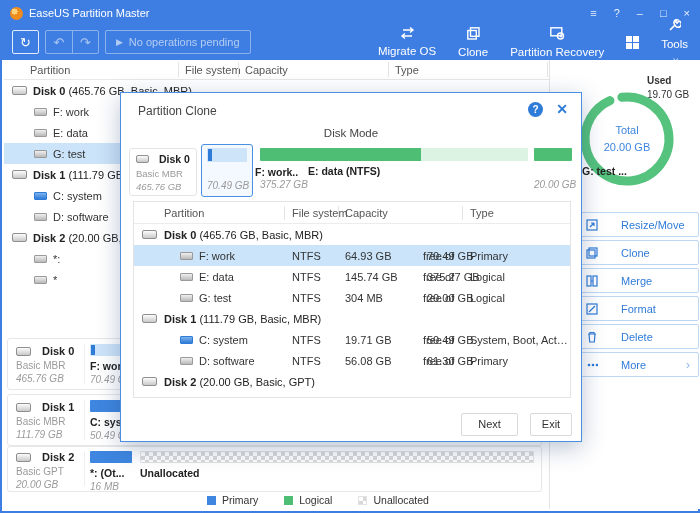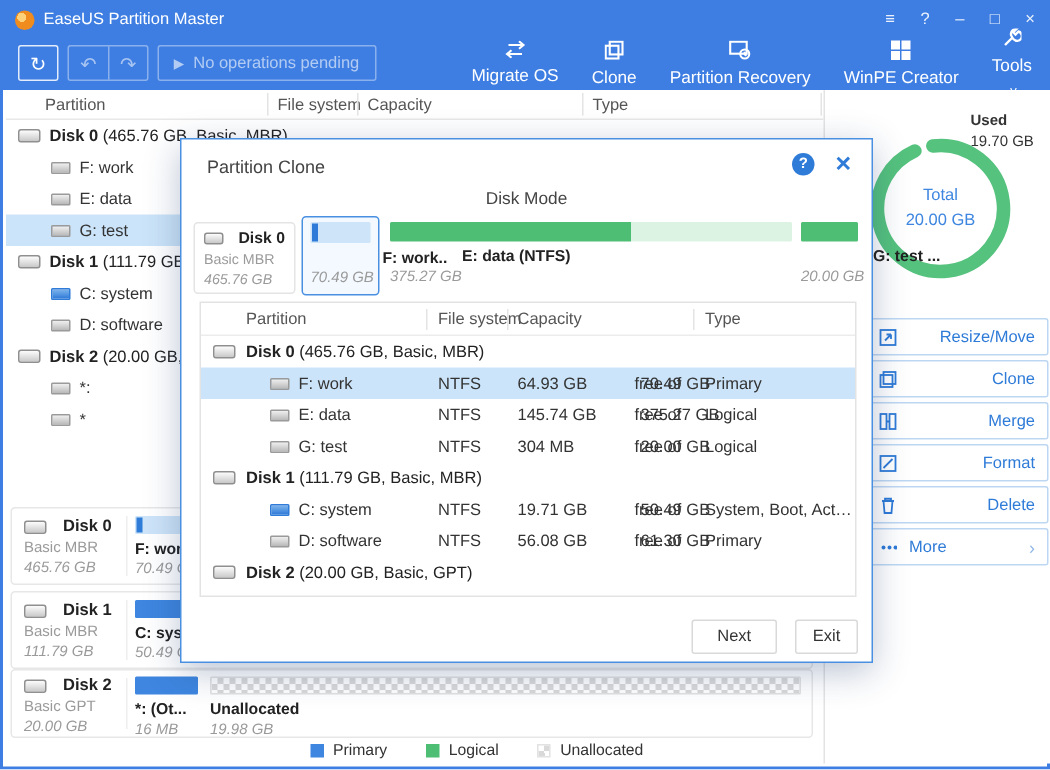--- a/index.html
+++ b/index.html
@@ -64,21 +64,21 @@
   .legend { position:absolute; left:205px; top:492px; display:flex; gap:26px; align-items:center; font-size:10.5px; color:#333; }
   .legend .it { display:flex; align-items:center; gap:6px; }
   .sw { width:9px; height:9px; }
 
   
   .sidebar { position:absolute; left:547px; top:58px; width:151px; bottom:2px; background:#fff; border-left:1px solid #e3e3e3; }
   .used-lbl { position:absolute; left:645px; top:72px; font-size:10px; color:#333; line-height:1.35; }
   .used-lbl b { font-weight:bold; }
   .donut-wrap { position:absolute; left:568px; top:86px; width:114px; height:104px; }
   .donut-center { position:absolute; left:568px; top:120px; width:114px; text-align:center; color:#3e86e0; font-size:11px; line-height:1.5; }
-  .sbtn { position:absolute; left:575px; width:122px; height:25px; background:#fff; border:1px solid #bdd7f3; border-radius:2px; color:#2f7bd8; display:flex; align-items:center; padding:0 8px; gap:8px; font-size:11px;justify-content:space-between; }
+  .sbtn { position:absolute; left:575px; width:122px; height:25px; background:#fff; border:1px solid #bdd7f3; border-radius:2px; color:#2f7bd8; display:flex; align-items:center; padding:0 8px; gap:23px; font-size:11px; }
   .sbtn svg { flex:none; }
   .sbtn .chev { margin-left:auto; color:#8fb6e8; font-size:12px; }
 
   
   .dialog { position:absolute; left:118px; top:90px; width:462px; height:350px; background:#fff; border:1px solid #4a90e2; box-shadow:0 6px 22px rgba(30,60,110,.3); z-index:10; }
   .dlg-title { position:absolute; left:17px; top:11px; font-size:12px; color:#444; }
   .dlg-help { position:absolute; right:38px; top:9px; width:15px; height:15px; border-radius:50%; background:#2f7bd8; color:#fff; font-size:10px; font-weight:bold; text-align:center; line-height:15px; }
   .dlg-close { position:absolute; right:13px; top:8px; color:#2f7bd8; font-size:14px; font-weight:bold; }
   .tabs { position:absolute; left:0; top:30px; width:100%; display:flex; justify-content:center; gap:36px;align-items:flex-end; }
   .tab { padding:4px 2px 6px; color:#444; font-size:11.5px; }
@@ -174,21 +174,20 @@
           </svg>
         <span>Partition Recovery</span>
       </span>
       <span class="action">
         <span class="winpe-ic">
             <i></i>
             <i></i>
             <i></i>
             <i></i>
           </span>
-        <span>WinPE Creator</span>
       </span>
       <span class="action">
         <svg width="13" height="13" viewBox="0 0 13 13">
             <path d="M2 11 7 6 M7 6a3.2 3.2 0 1 0 4-4l-2 2-1.5-1.5 2-2a3.2 3.2 0 0 0-2.5 5.5" stroke="#fff" stroke-width="1.6" fill="none"></path>
           </svg>
         <span>Tools</span>
         <span class="caret">˅</span>
       </span>
     </div>
   </div>
@@ -295,21 +294,20 @@
       </div>
     <div class="div"></div>
     <div class="seg" style="left:82px; width:44px; top:4px;">
       <div class="bar bar-blue" style="width:42px;"></div>
       <div class="lb">*: (Ot...</div>
       <div class="sz">16 MB</div>
     </div>
     <div class="seg" style="left:132px; width:396px; top:4px;">
       <div class="bar checker" style="width:394px;"></div>
       <div class="lb">Unallocated</div>
-      <div class="sz">19.98 GB</div>
     </div>
   </div>
 
   <div class="legend">
     <span class="it">
         <span class="sw" style="background:#3e86e0"></span>
         <span>Primary</span>
       </span>
     <span class="it">
         <span class="sw" style="background:#4dbe73"></span>

